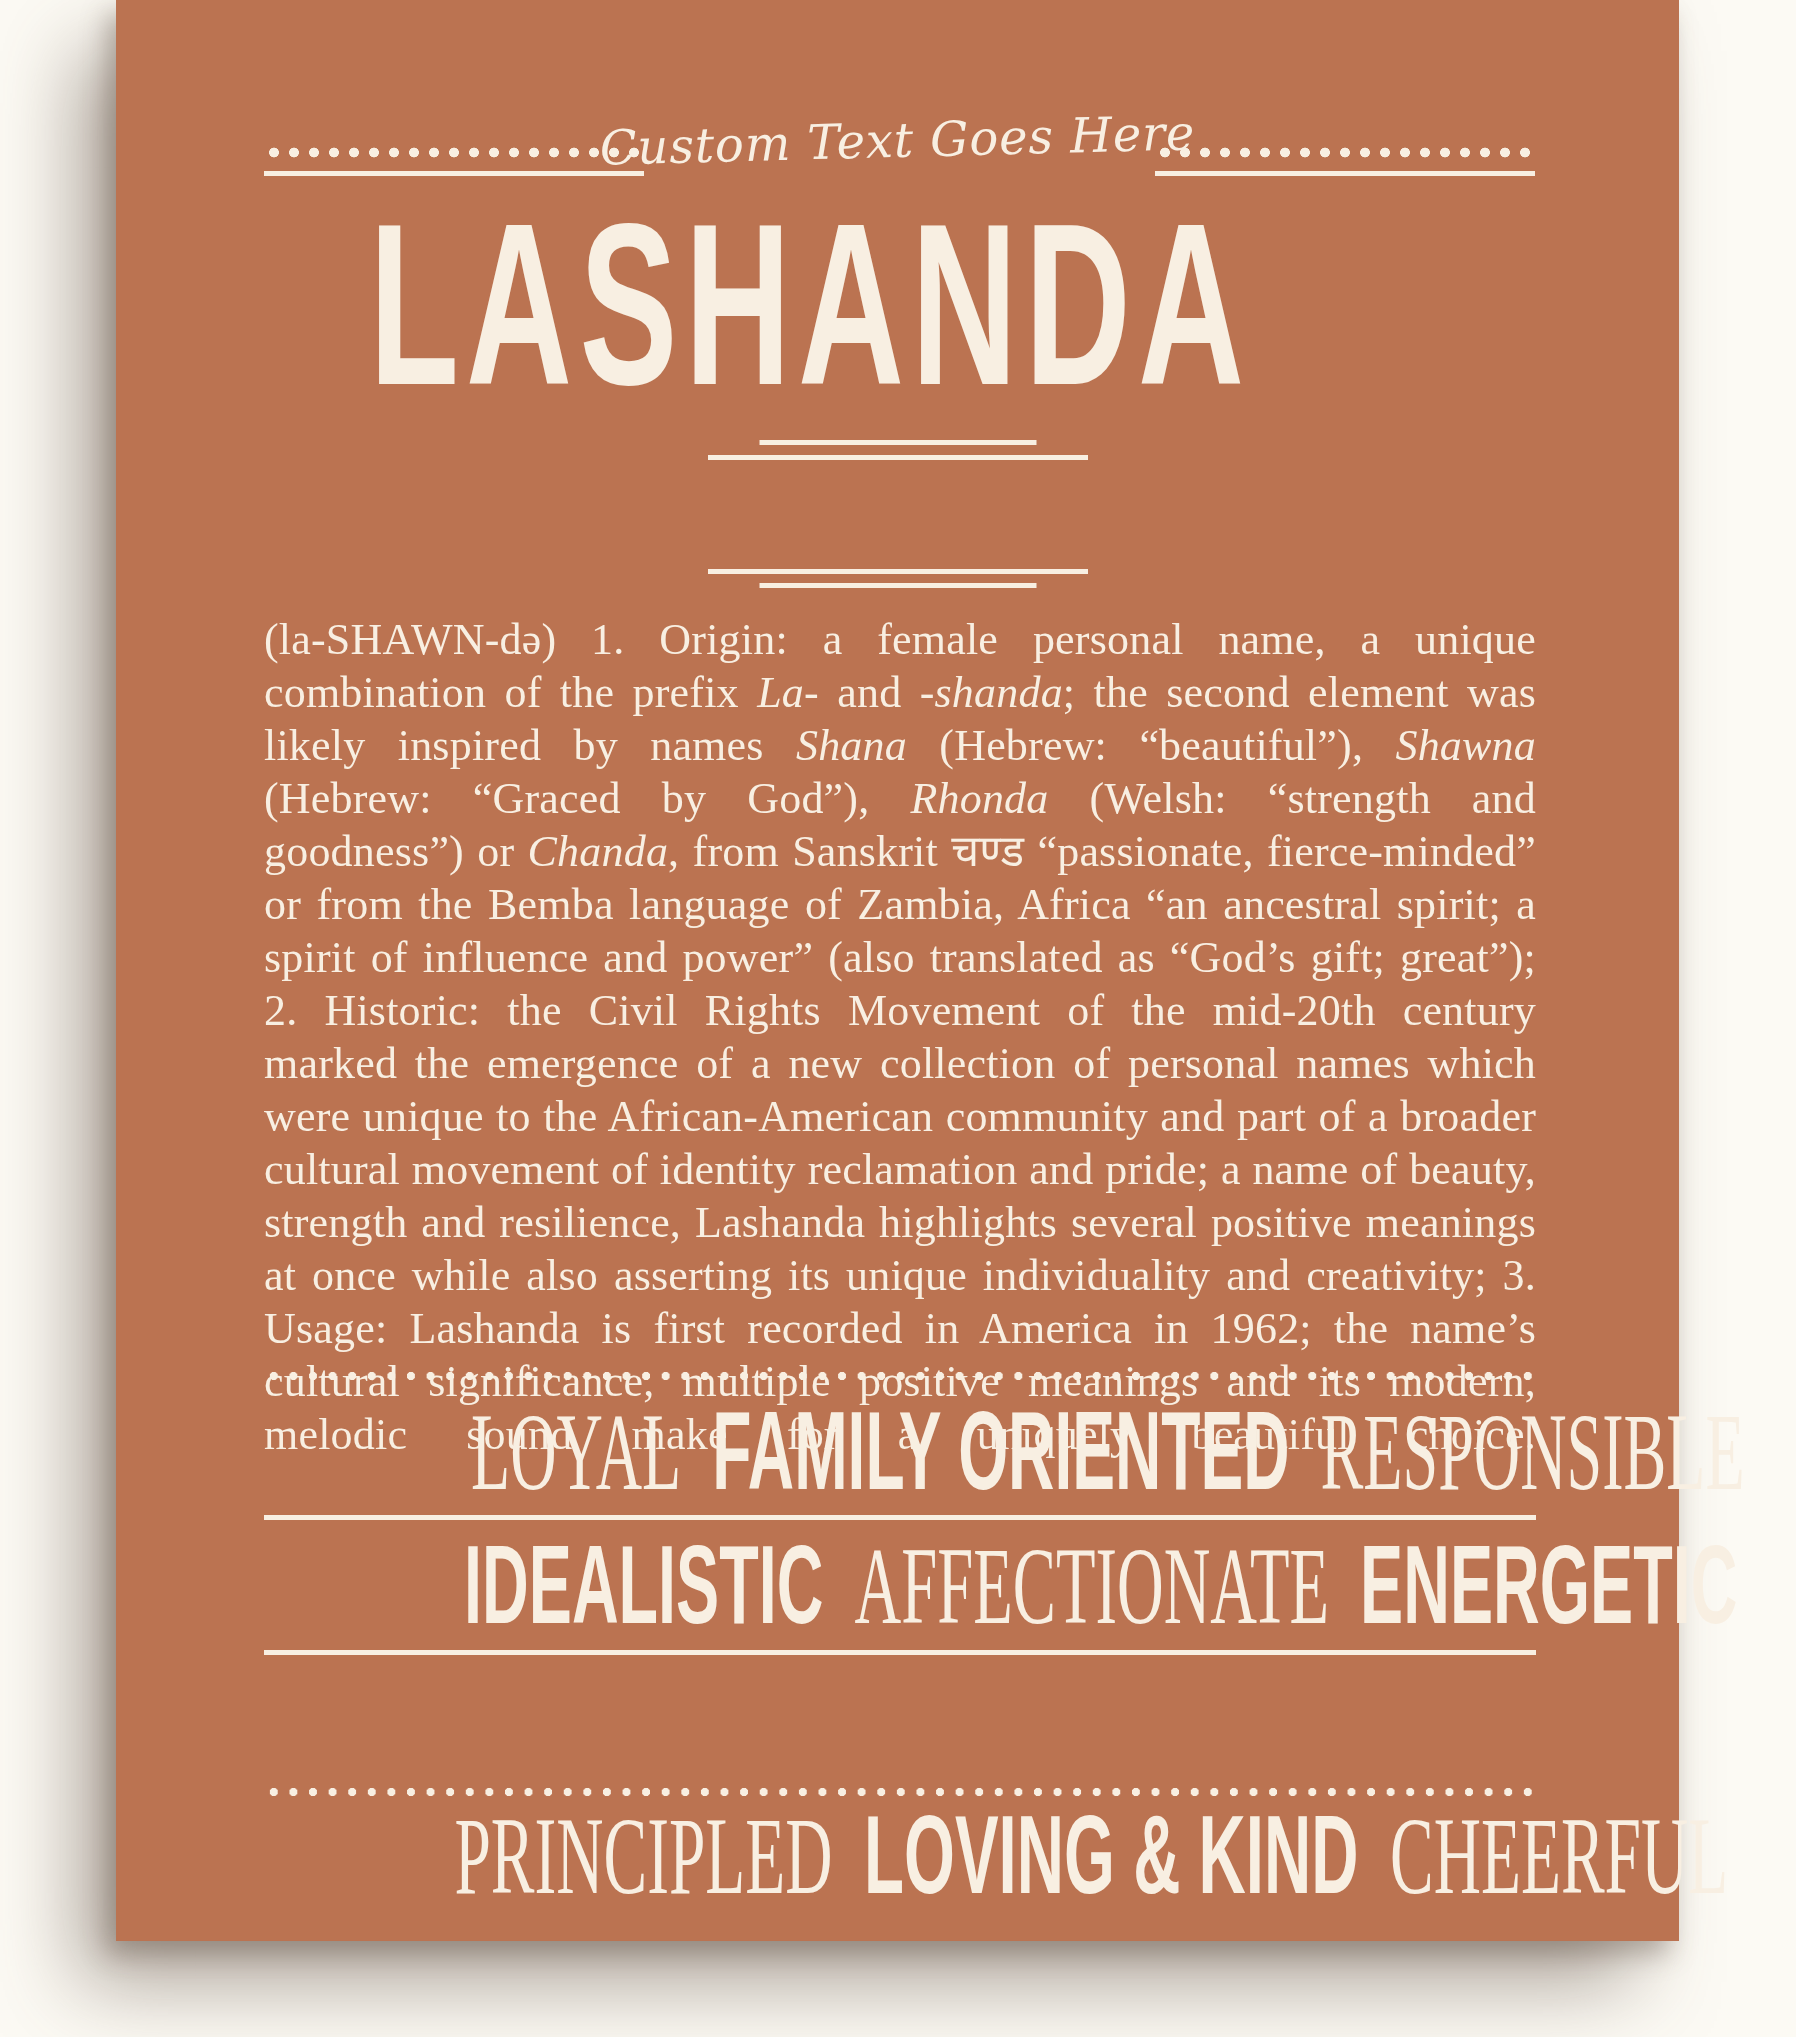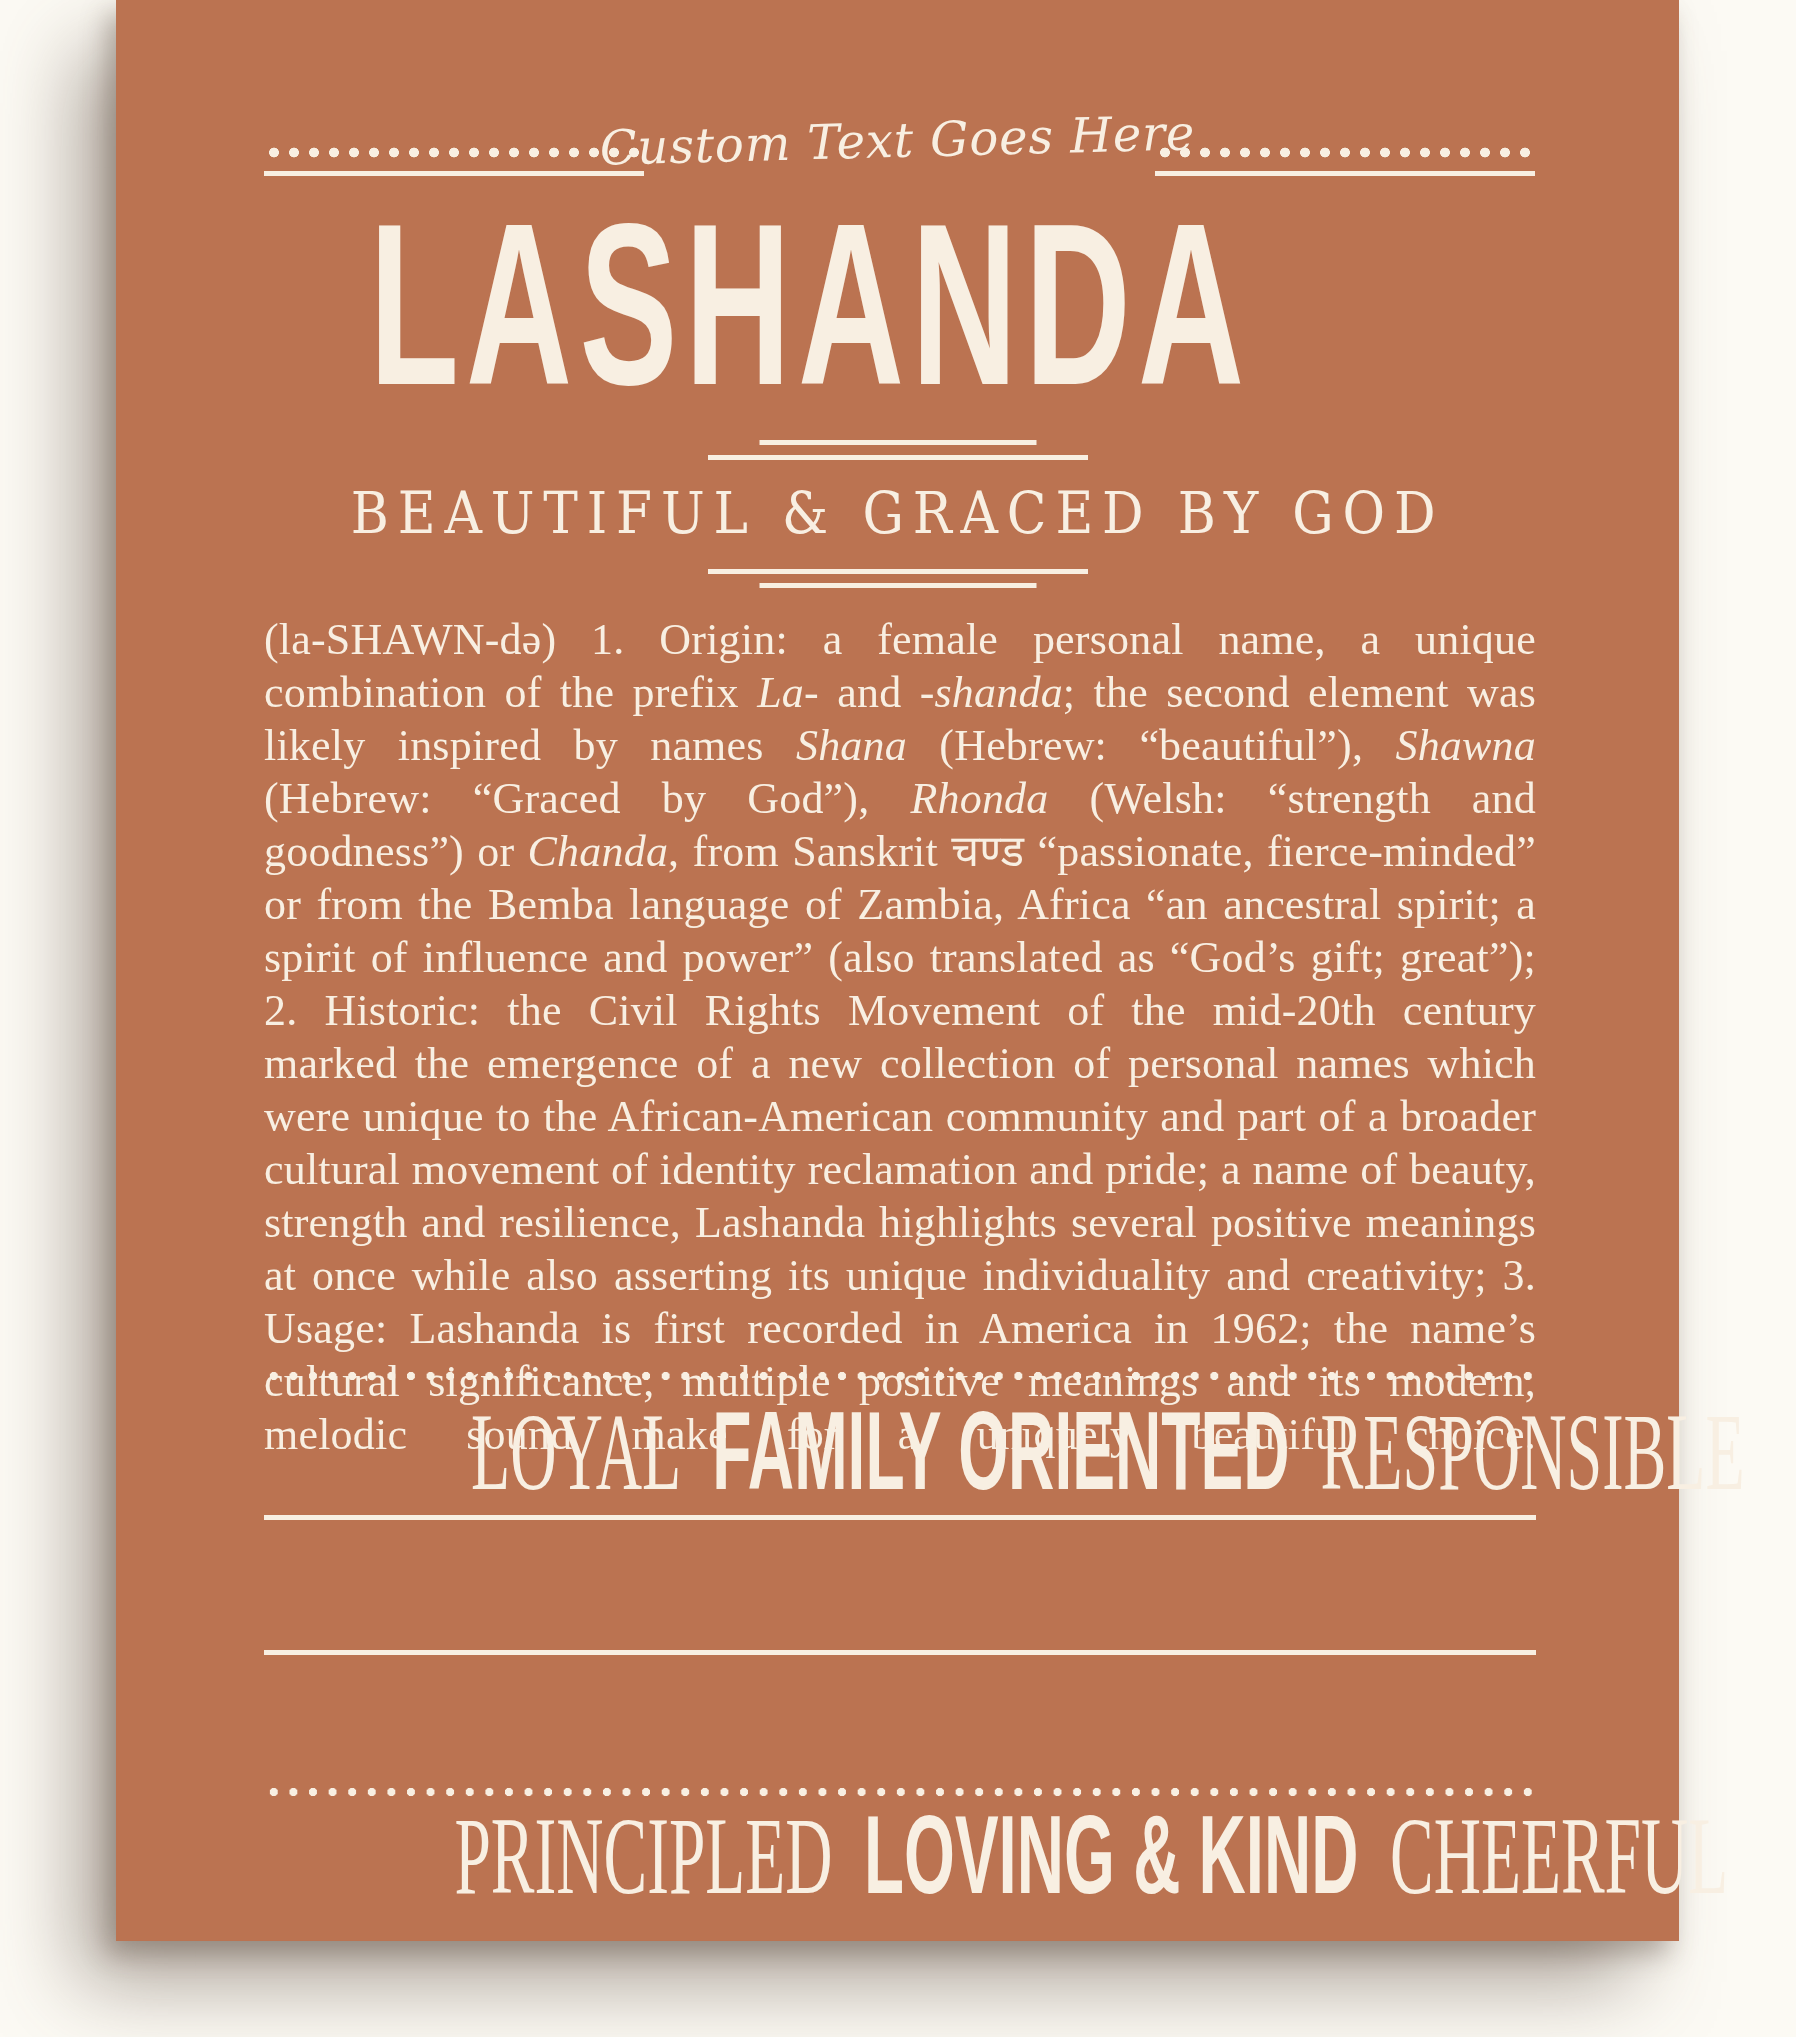--- a/index.html
+++ b/index.html
@@ -98,38 +98,42 @@
     <div class="dots-row"></div>
     <div class="bar"></div>
   </div>
 
   <div class="name-wrap">
     <span class="name-inner" style="transform: scale(0.635396, 1);">LASHANDA</span>
   </div>
 
   <div class="dvd short t1"></div>
   <div class="dvd long t2"></div>
-  <div class="meaning-wrap">
-    <span class="meaning-inner" style="transform: scale(0.910482, 1);">BEAUTIFUL &amp; GRACED BY GOD</span>
-  </div>
   <div class="dvd long b1"></div>
   <div class="dvd short b2"></div>
 
   <div class="definition"><span>(la-SHAWN-də)  1. Origin:  a female personal name, a unique combination of the prefix </span><span class="it">La-</span><span> and </span><span class="it">-shanda</span><span>; the second element was likely inspired by names </span><span class="it">Shana</span><span> (Hebrew: “beautiful”), </span><span class="it">Shawna</span><span> (Hebrew: “Graced by God”), </span><span class="it">Rhonda</span><span> (Welsh: “strength and goodness”) or </span><span class="it">Chanda</span><span>, from Sanskrit चण्ड “passionate, fierce-minded” or from the Bemba language of Zambia, Africa “an ancestral spirit; a spirit of influence and power” (also translated as “God’s gift; great”); 2. Historic:  the Civil Rights Movement of the mid-20th century marked the emergence of a new collection of personal names which were unique to the African-American community and part of a broader cultural movement of identity reclamation and pride; a name of beauty, strength and resilience, Lashanda highlights several positive meanings at once while also asserting its unique individuality and creativity;  3. Usage:  Lashanda is first recorded in America in 1962; the name’s cultural significance, multiple positive meanings and its modern, melodic sound make for a uniquely beautiful choice.</span></div>
 
   <div class="dotline mid"></div>
 
   <div class="trait-row r1">
     <span class="row-inner" style="transform: scale(0.754655, 1.3);">
         <span class="w serif">LOYAL</span>
         <span class="w bold">FAMILY ORIENTED</span>
         <span class="w serif">RESPONSIBLE</span>
       </span>
   </div>
   <div class="rule ru1"></div>
+  <div class="trait-row r2">
+    <span class="row-inner" style="transform: scale(0.760906, 1.3);">
+        <span class="w bold">IDEALISTIC</span>
+        <span class="w serif">AFFECTIONATE</span>
+        <span class="w bold">ENERGETIC</span>
+      </span>
+  </div>
   <div class="rule ru2"></div>
   <div class="trait-row r3">
     <span class="row-inner" style="transform: scale(0.769832, 1.3);">
         <span class="w serif">PRINCIPLED</span>
         <span class="w bold">LOVING &amp; KIND</span>
         <span class="w serif">CHEERFUL</span>
       </span>
   </div>
 
   <div class="dotline bottom"></div>

